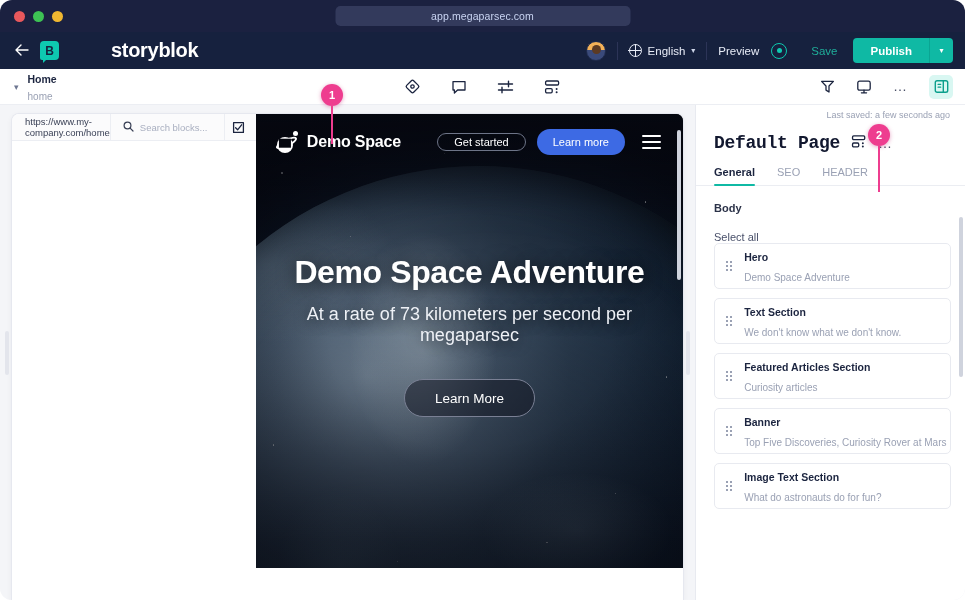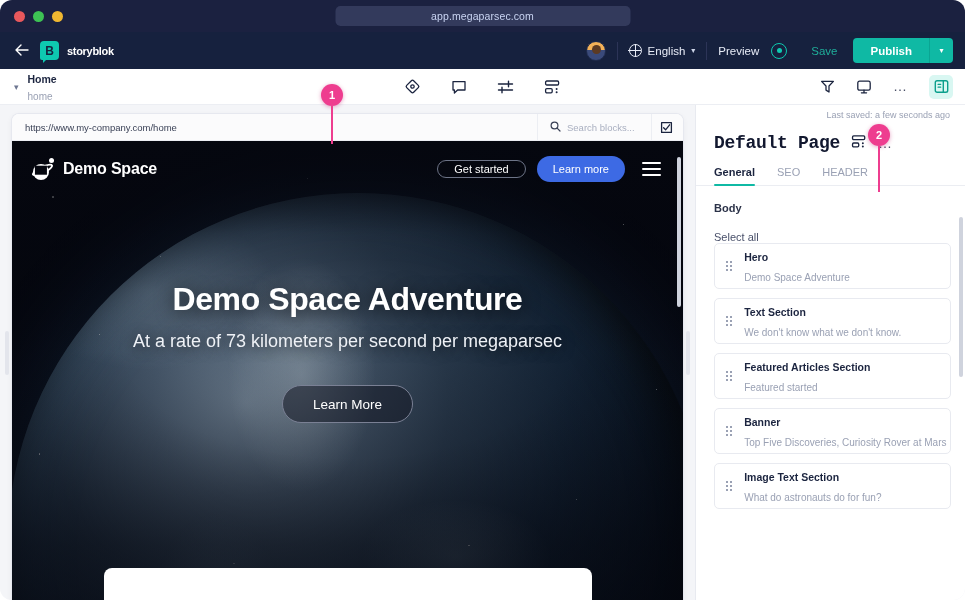--- a/index.html
+++ b/index.html
@@ -71,22 +71,23 @@
     border-left: 4px solid #0ec9b0;
     border-bottom: 4px solid transparent;
   }
   .brand-logo span {
     color: #16213e; font-weight: bold; font-size: 12px;
     font-family: "Liberation Sans", sans-serif;
     position: relative; z-index: 2;
     line-height: 1;
   }
   .brand-name {
-    color: #ffffff; font-size: 11px; font-weight: bold;
+    color: #ffffff; font-size: 20px; font-weight: bold;
     letter-spacing: -.3px;
+    margin-left: 44px;
   }
   .app-bar-right {
     margin-left: auto;
     display: flex; align-items: center; gap: 0;
     height: 100%;
   }
   .avatar {
     width: 20px; height: 20px; border-radius: 50%;
     background: linear-gradient(#f3b157 45%, #3a4a7a 45%);
     border: 1.5px solid #1f2b4d;
@@ -193,21 +194,21 @@
     padding: 9px 0 0 0;
     min-width: 0;
   }
   .browser-frame {
     margin: 0 12px;
     height: 100%;
     background: #ffffff;
     border-radius: 7px 7px 0 0;
     box-shadow: 0 0 0 1px #e6e8ef, 0 2px 7px rgba(20,25,60,.06);
     overflow: hidden;
-    display: flex; flex-direction: column;
+    display: flex; flex-direction: row;
   }
   .frame-topbar {
     height: 27px; flex: 0 0 27px;
     background: #fbfbfc;
     border-bottom: 1px solid #eceef3;
     display: flex; align-items: center;
     padding: 0 3px 0 13px;
   }
   .frame-url { font-size: 9.5px; color: #3b4257; }
   .frame-tools { margin-left: auto; display: flex; align-items: center; }
@@ -710,21 +711,21 @@
             <span class="grip">
                 <i></i>
                 <i></i>
                 <i></i>
                 <i></i>
                 <i></i>
                 <i></i>
               </span>
             <span class="block-text">
               <span class="block-title">Featured Articles Section</span><br>
-              <span class="block-sub">Featured started</span>
+              <span class="block-sub">Curiosity articles</span>
             </span>
           </div>
           <div class="block">
             <span class="grip">
                 <i></i>
                 <i></i>
                 <i></i>
                 <i></i>
                 <i></i>
                 <i></i>

